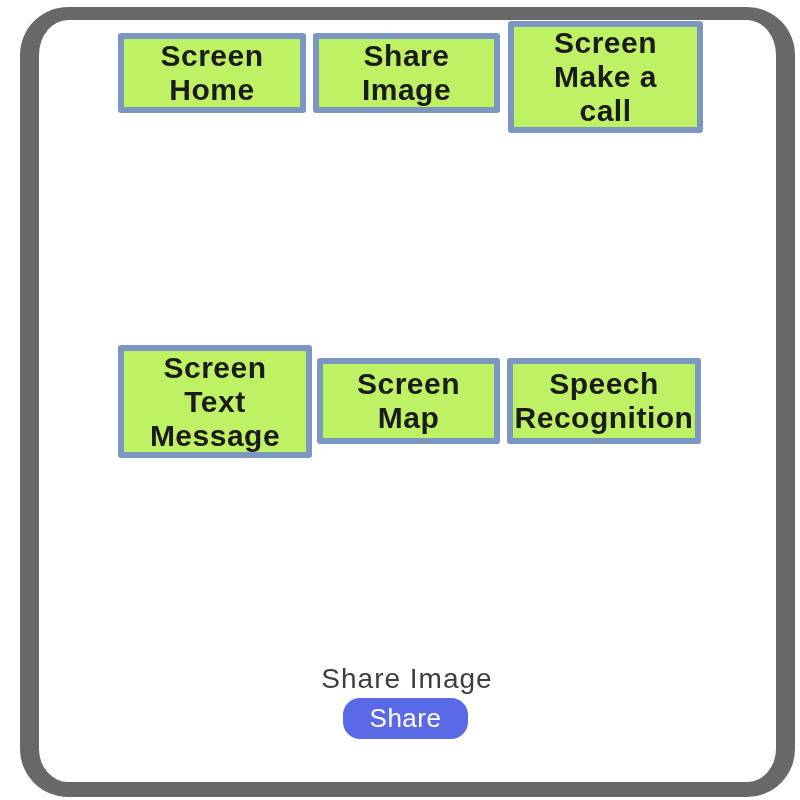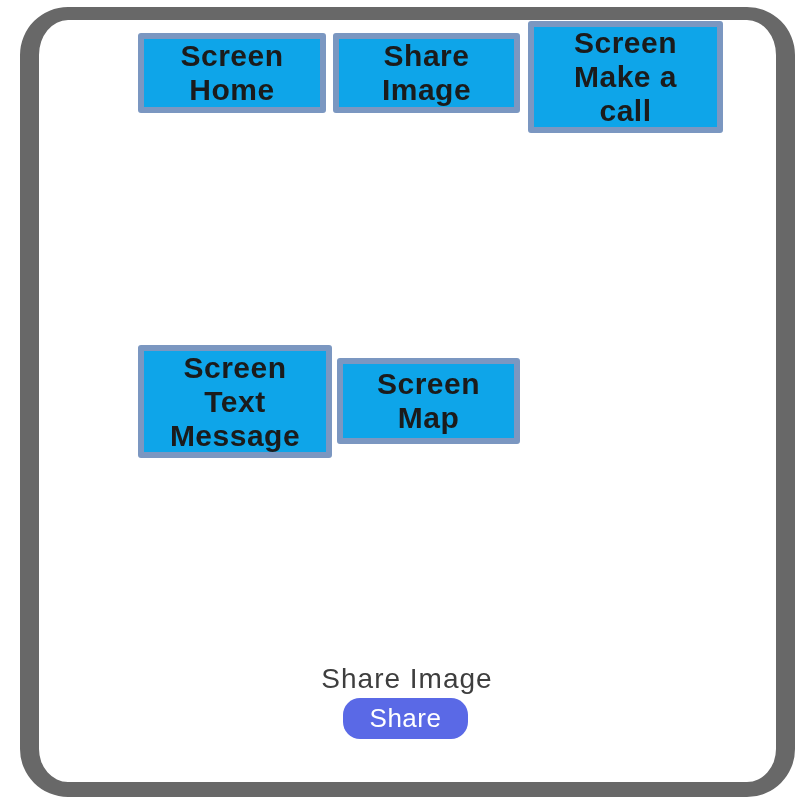--- a/index.html
+++ b/index.html
@@ -29,34 +29,33 @@
     border-radius: 48px;
     background: transparent;
     z-index: 1;
   }
   
   .screen-box {
     position: absolute;
     box-sizing: border-box;
     border: 6px solid #7b97c1;
     border-radius: 3px;
-    background: #0ea5e9;
+    background: #bef264;
     display: flex;
     align-items: center;
     justify-content: center;
     text-align: center;
     font-weight: 700;
     font-size: 30px;
     line-height: 34px;
     letter-spacing: 0.5px;
     color: #1b1b1b;
     white-space: pre-line;
     overflow: hidden;
     z-index: 2;
-    margin-left: 20px;
   }
   .box-home         { left: 118px; top: 33px;  width: 188px; height: 80px; }
   .box-share-image  { left: 313px; top: 33px;  width: 187px; height: 80px; }
   .box-make-call    { left: 508px; top: 21px;  width: 195px; height: 112px; }
   .box-text-message { left: 118px; top: 345px; width: 194px; height: 113px; }
   .box-map          { left: 317px; top: 358px; width: 183px; height: 86px; }
   .box-speech       { left: 507px; top: 358px; width: 194px; height: 86px; white-space: pre; }
 
   
   .panel-title {
@@ -109,19 +108,21 @@
 Make a
 call</div>
 
   <div class="screen-box box-text-message">Screen
 Text
 Message</div>
 
   <div class="screen-box box-map">Screen
 Map</div>
 
+  <div class="screen-box box-speech">Speech
+Recognition</div>
 
   <div class="panel-title">Share Image</div>
 
   <button class="pill-button btn-share">Share</button>
 
 
 </div>
 
 </body></html>

